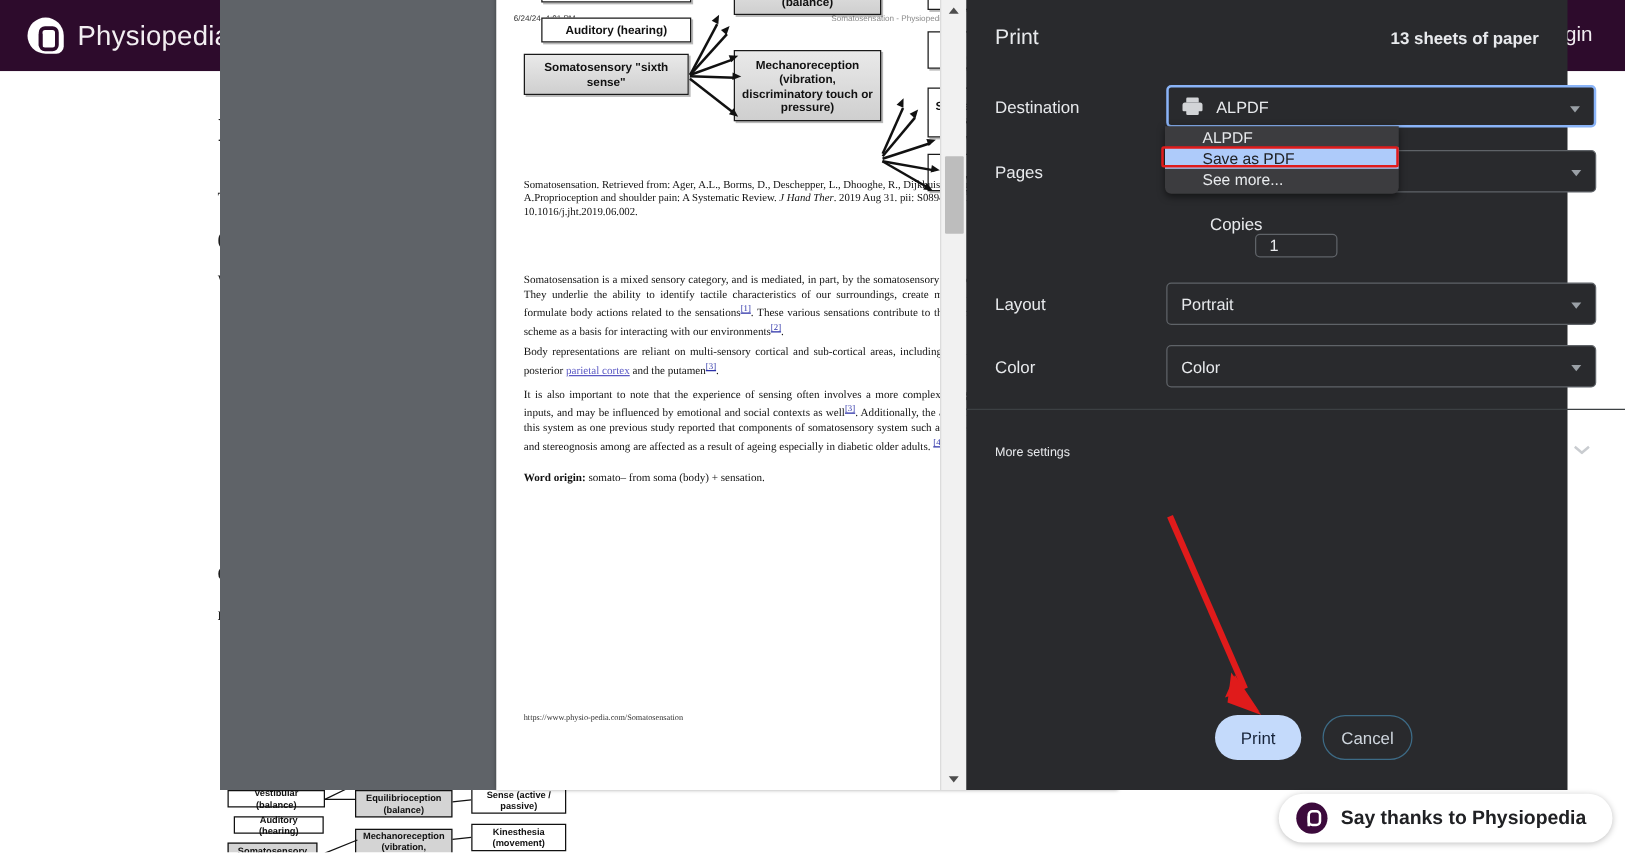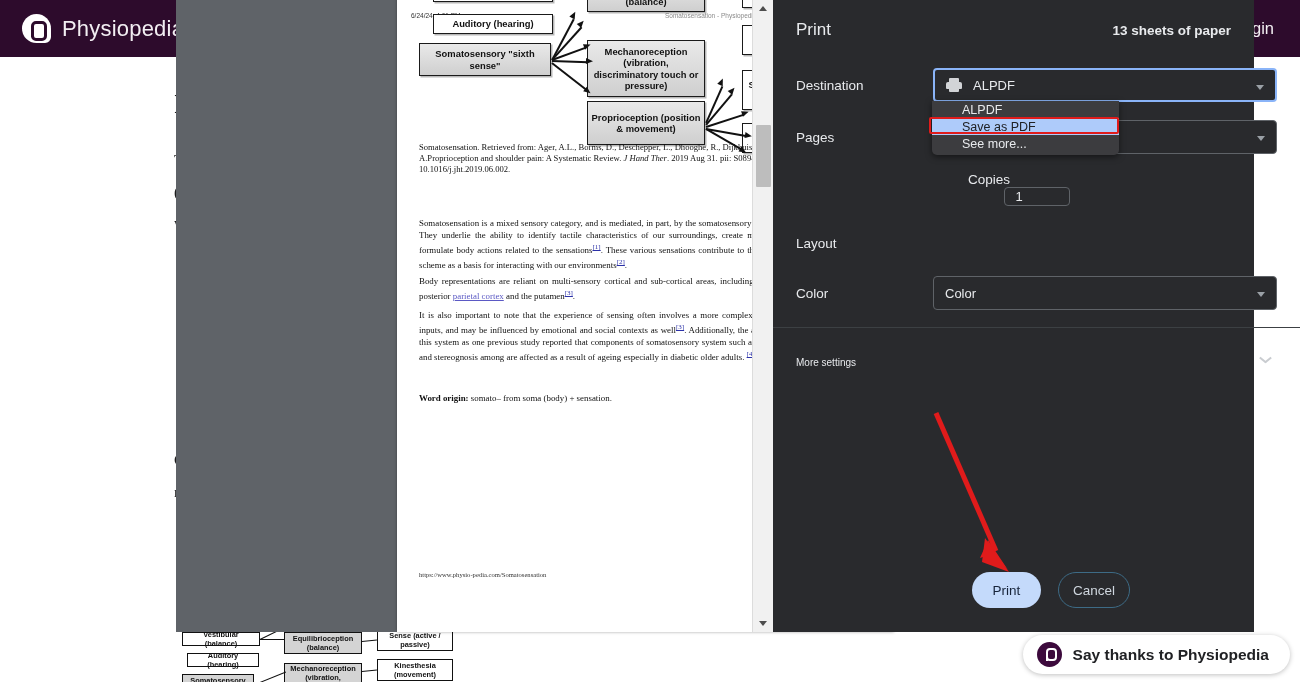--- a/index.html
+++ b/index.html
@@ -317,21 +317,20 @@
 
       <div class="sheet-meta" style="left:14px; top:56px;">6/24/24, 4:01 PM</div>
       <div class="sheet-meta" style="left:268px; top:56px; color:#8a8a8a;">Somatosensation - Physiopedia</div>
 
       <div class="dg" style="top:44px;" id="sheet-diagram">
           <div class="dg-box" style="left: 36px; top: -18px; width: 120px; height: 20px;">Vestibular (balance)</div>
           <div class="dg-box" style="left: 36px; top: 14px; width: 120px; height: 20px;">Auditory (hearing)</div>
           <div class="dg-box grey" style="left: 22px; top: 43px; width: 132px; height: 33px;">Somatosensory "sixth sense"</div>
           <div class="dg-box grey" style="left: 190px; top: -20px; width: 118px; height: 32px;">Equilibrioception (balance)</div>
           <div class="dg-box grey" style="left: 190px; top: 40px; width: 118px; height: 57px;">Mechanoreception (vibration, discriminatory touch or pressure)</div>
-          <div class="dg-box grey" style="left: 190px; top: 101px; width: 118px; height: 44px;">Proprioception (position &amp; movement)</div>
           <div class="dg-box" style="left: 345px; top: -22px; width: 115px; height: 30px;">Sense (active / passive)</div>
           <div class="dg-box" style="left: 345px; top: 25px; width: 115px; height: 30px;">Kinesthesia (movement)</div>
           <div class="dg-box" style="left: 345px; top: 70px; width: 115px; height: 40px;">Sense of Force (effort / tension / heaviness)</div>
           <div class="dg-box" style="left: 345px; top: 123px; width: 115px; height: 30px;">Sense of Change in Velocity (SCV)</div>
           <div class="dg-line" style="left: 155px; top: 59px; width: 46px; transform: rotate(-62deg);"></div>
           <div class="dg-head" style="left: 174.596px; top: 15.3844px; transform: rotate(-62deg);"></div>
           <div class="dg-line" style="left: 155px; top: 59px; width: 44px; transform: rotate(-48deg);"></div>
           <div class="dg-head" style="left: 182.442px; top: 23.3016px; transform: rotate(-48deg);"></div>
           <div class="dg-line" style="left: 155px; top: 59px; width: 36px; transform: rotate(-20deg);"></div>
           <div class="dg-head" style="left: 186.829px; top: 43.6873px; transform: rotate(-20deg);"></div>
@@ -361,21 +360,21 @@
       </div>
 
       <div class="sheet-text para" style="left:22px; top:320px; width:443px;">
         <span>Body representations are reliant on multi-sensory cortical and sub-cortical areas, including particularly premotor cortex, posterior </span><a>parietal cortex</a><span> and the putamen</span><sup><a>[3]</a></sup>.
       </div>
 
       <div class="sheet-text para" style="left:22px; top:354px; width:443px;">
         <span>It is also important to note that the experience of sensing often involves a more complex integration of somatosensory inputs, and may be influenced by emotional and social contexts as well</span><sup><a>[3]</a></sup><span>. Additionally, the age related changes may affect this system as one previous study reported that components of somatosensory system such as kinesthesia, tactile sensation, and stereognosis among are affected as a result of ageing especially in diabetic older adults.</span> <sup><a>[4]</a></sup>
       </div>
 
-      <div class="sheet-text para" style="left:22px; top:421px; width:443px;margin-top:16px;">
+      <div class="sheet-text para" style="left:22px; top:421px; width:443px;">
         <b>Word origin:</b><span> somato– from soma (body) + sensation.</span>
       </div>
 
       <div class="sheet-text footer-url" style="left:22px; top:615px;">https://www.physio-pedia.com/Somatosensation</div>
       <div class="sheet-text footer-url" style="left:446px; top:615px;">4/13</div>
     </div>
   </div>
 
   <div class="pv-scroll">
     <div class="pv-arrow-up"></div>
@@ -411,20 +410,24 @@
       </div>
     </div>
 
     <div class="pp-row" style="top:172px;flex-direction:column;">
       <div class="pp-label">Copies</div>
       <input class="pp-input" value="1" style="">
     </div>
 
     <div class="pp-row" style="top:226px;">
       <div class="pp-label">Layout</div>
+      <div class="pp-control">
+        <span>Portrait</span>
+        <span class="caret"></span>
+      </div>
     </div>
 
     <div class="pp-row" style="top:276px;">
       <div class="pp-label">Color</div>
       <div class="pp-control">
         <span>Color</span>
         <span class="caret"></span>
       </div>
     </div>
 

